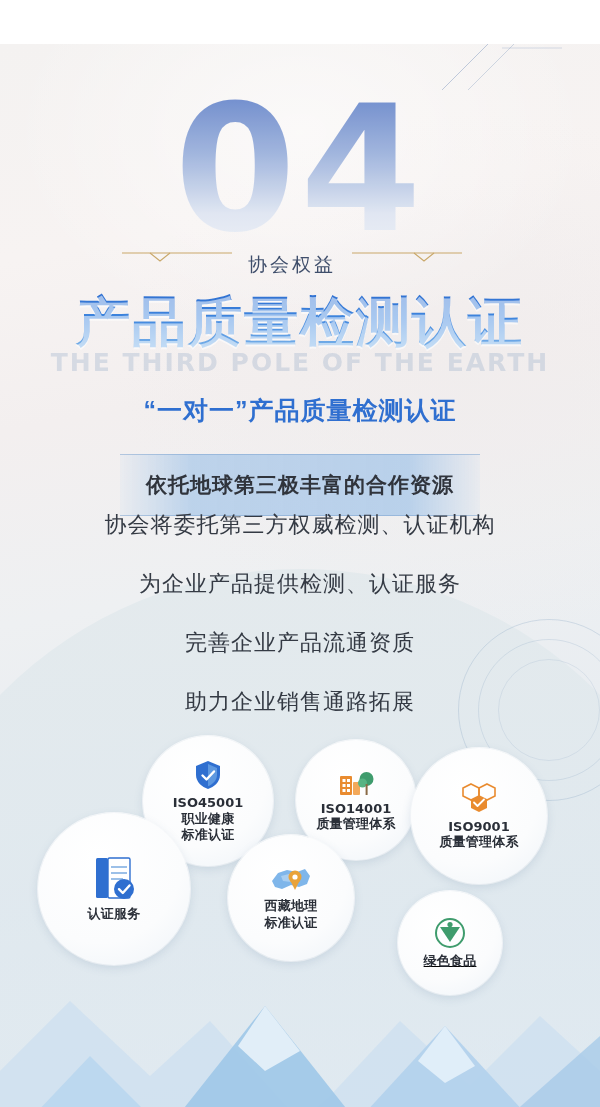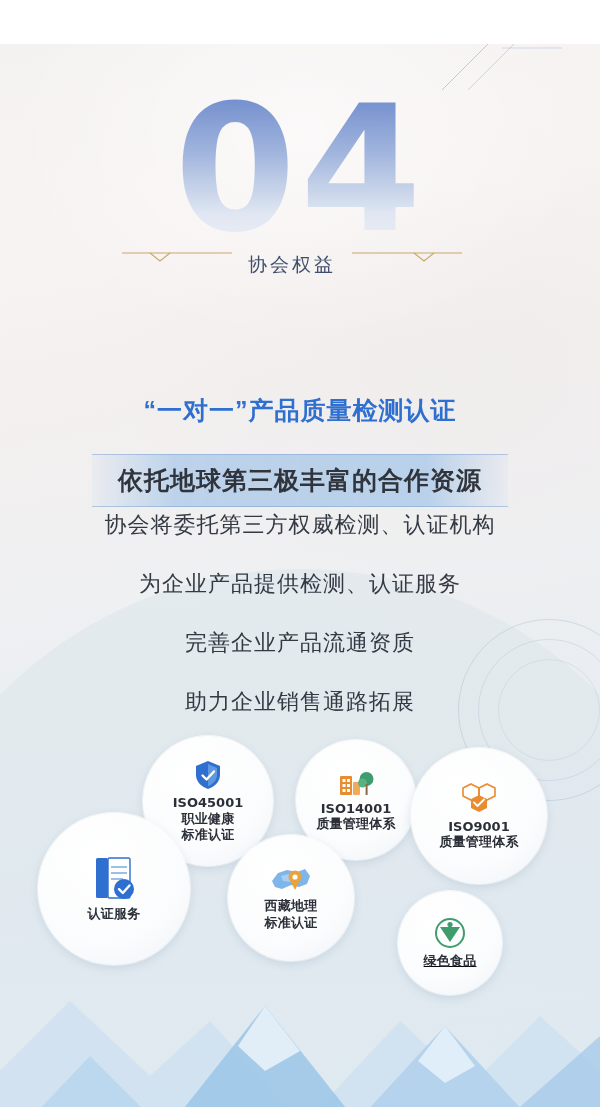--- a/index.html
+++ b/index.html
@@ -142,22 +142,22 @@
     letter-spacing: 1px;
     color: #2f6fd0;
   }
 
   
   .banner {
     position: absolute;
     top: 410px;
     left: 50%;
     transform: translateX(-50%);
-    padding: 9px 26px;
-    font-size: 25px;
+    padding: 16px 26px;
+    font-size: 21px;
     font-weight: 700;
     letter-spacing: 1px;
     color: #30343c;
     background: linear-gradient(90deg, rgba(196,216,238,0.15) 0%, rgba(171,201,233,0.75) 20%, rgba(171,201,233,0.8) 80%, rgba(196,216,238,0.15) 100%);
     border-top: 1px solid rgba(120,160,205,0.5);
     border-bottom: 1px solid rgba(120,160,205,0.5);
     white-space: nowrap;
   }
 
   
@@ -241,20 +241,24 @@
       <path d="M0 1 L110 1" stroke="#c9a86a" stroke-width="1.2" fill="none"></path>
       <path d="M28 1 L38 9 L48 1" stroke="#c9a86a" stroke-width="1.2" fill="none"></path>
     </svg>
     <span class="label">协会权益</span>
     <svg class="rule" viewBox="0 0 110 10">
       <path d="M0 1 L110 1" stroke="#c9a86a" stroke-width="1.2" fill="none"></path>
       <path d="M62 1 L72 9 L82 1" stroke="#c9a86a" stroke-width="1.2" fill="none"></path>
     </svg>
   </div>
 
+  <div class="title-wrap">
+    <div class="title-main">产品质量检测认证</div>
+    <div class="title-en">THE THIRD POLE OF THE EARTH</div>
+  </div>
 
   <div class="subtitle">“一对一”产品质量检测认证</div>
 
   <div class="banner">依托地球第三极丰富的合作资源</div>
 
   <div class="body-lines">
     <p class="line">协会将委托第三方权威检测、认证机构</p>
     <p class="line">为企业产品提供检测、认证服务</p>
     <p class="line">完善企业产品流通资质</p>
     <p class="line">助力企业销售通路拓展</p>

